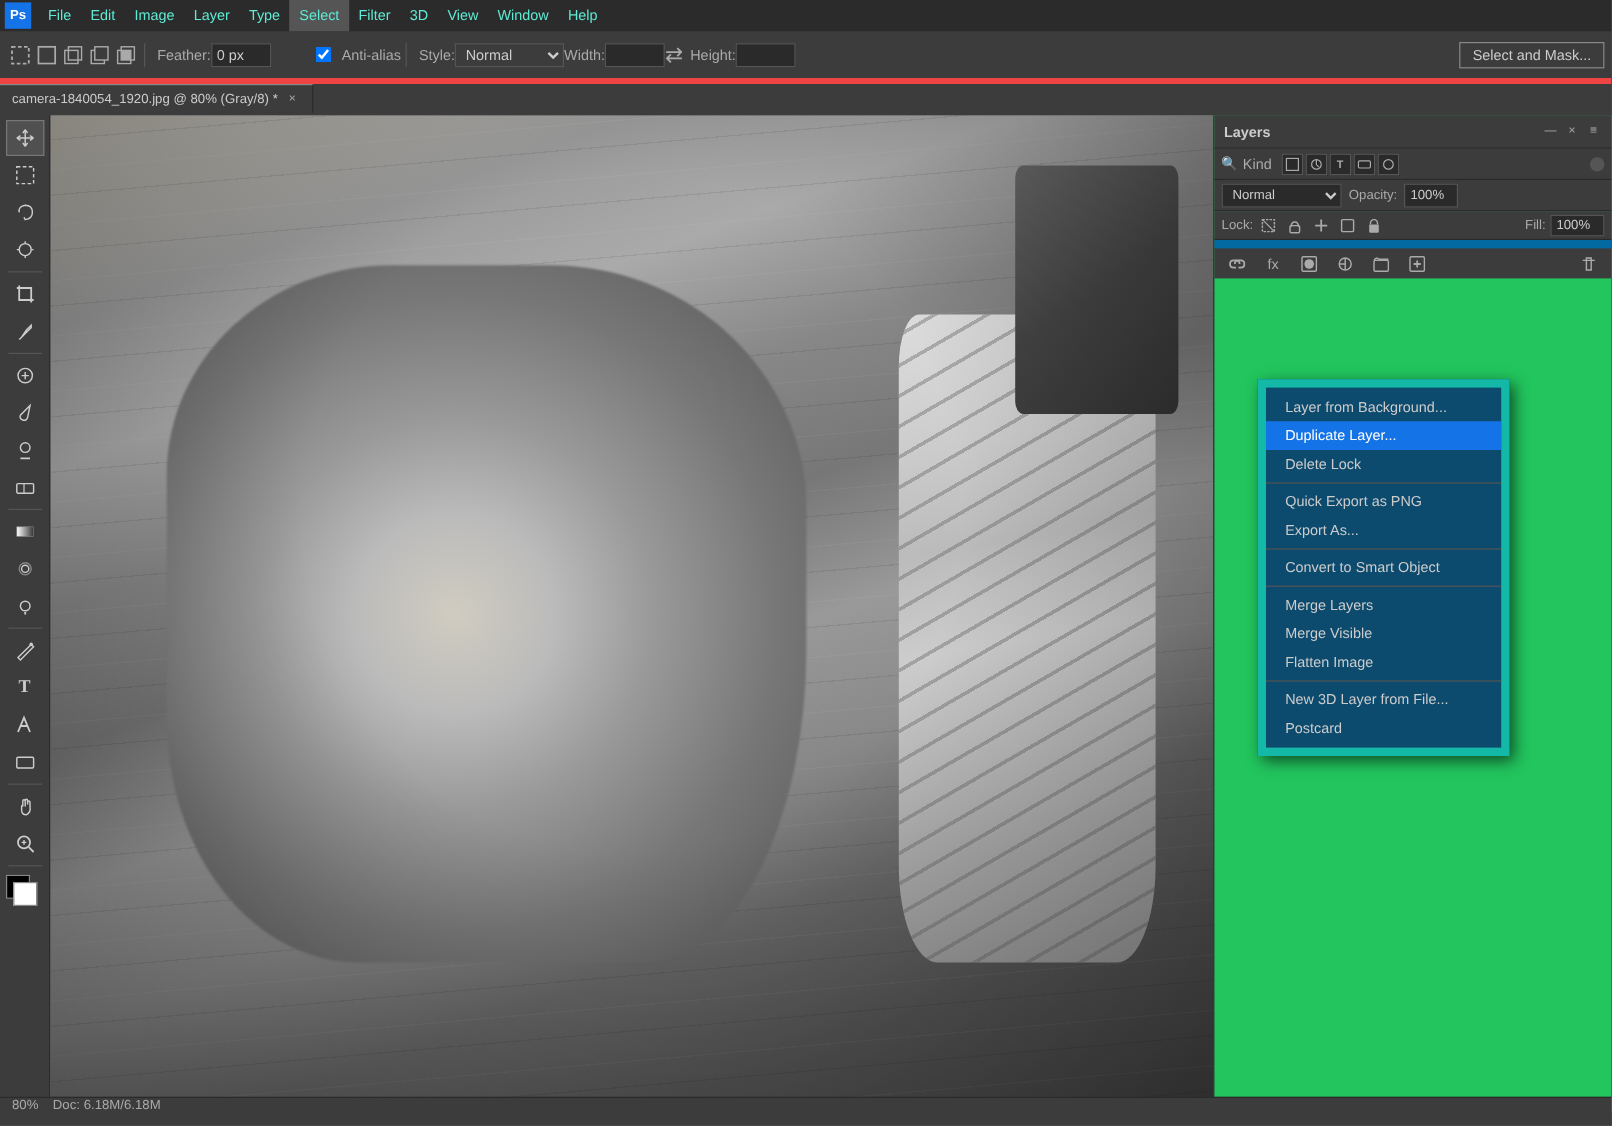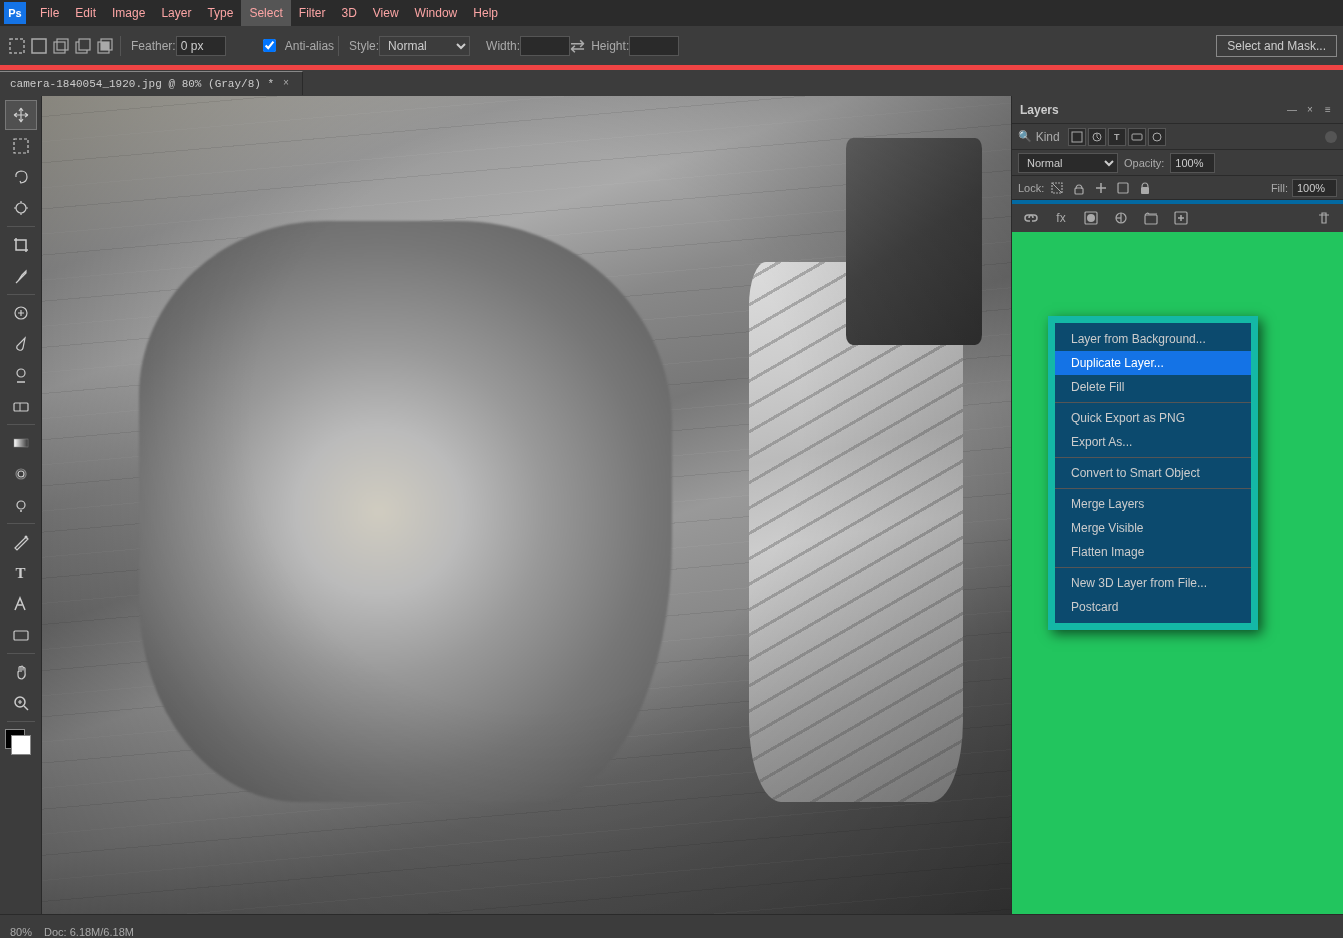--- a/index.html
+++ b/index.html
@@ -34,21 +34,21 @@
       justify-content: center;
       color: white;
       font-weight: bold;
       font-size: 11px;
       margin-right: 6px;
       flex-shrink: 0;
     }
     .menu-item {
       padding: 2px 8px;
       cursor: pointer;
-      color: #fca5a5;
+      color: #5eead4;
       font-size: 12px;
       height: 26px;
       display: flex;
       align-items: center;
     }
     .menu-item.active { background: #555; }
 
     
     #options-bar {
       width: 100%;
@@ -100,22 +100,21 @@
       padding: 0 10px;
       cursor: pointer;
     }
 
     
     #tab-bar {
       width: 100%;
       height: 26px;
       background: #3c3c3c;
       display: flex;
-      align-items: center;
-      font-family: Liberation Mono, monospace;
+      align-items: flex-start;
     }
     .doc-tab {
       height: 24px;
       background: #525252;
       border-top: 1px solid #666;
       border-right: 1px solid #2a2a2a;
       padding: 0 10px;
       display: flex;
       align-items: center;
       gap: 6px;
@@ -179,21 +178,21 @@
       overflow: hidden;
     }
 
     
     #status-bar {
       width: 100%;
       height: 24px;
       background: #3c3c3c;
       border-top: 1px solid #2a2a2a;
       display: flex;
-      align-items: flex-end;
+      align-items: flex-start;
       padding: 0 10px;
       font-size: 11px;
       color: #aaa;
       position: absolute;
       bottom: 0;
       left: 0;
     }
 
     
     #layers-panel {
@@ -387,21 +386,21 @@
     }
     .layer-lock-icon {
       color: #aaa;
       font-size: 10px;
     }
 
     
     #layers-footer {
       height: 32px;
       background: #3c3c3c;
-      border-top: 4px solid #0369a1;
+      border-top: 7px solid #0369a1;
       display: flex;
       align-items: center;
       padding: 0 8px;
       gap: 8px;
     }
     .layer-footer-btn {
       width: 22px;
       height: 22px;
       color: #aaa;
       font-size: 12px;
@@ -493,21 +492,21 @@
     <input type="checkbox" checked="" style="">
     <span class="opt-label">Anti-alias</span>
   </label>
   <div class="opt-separator"></div>
   <span class="opt-label">Style:</span>
   <select class="opt-select">
     <option>Normal</option>
     <option>Fixed Ratio</option>
     <option>Fixed Size</option>
   </select>
-  <span class="opt-label" style="margin-left:16px;text-align:center;">Width:</span>
+  <span class="opt-label" style="margin-left:0;text-align:center;">Width:</span>
   <input class="opt-input" type="text" value="" style="">
   <span style="font-size:18px;color:#aaa;cursor:pointer;">⇄</span>
   <span class="opt-label">Height:</span>
   <input class="opt-input" type="text" value="" style="">
   <div style="margin-left:auto;">
     <button class="select-mask-btn">Select and Mask...</button>
   </div>
 </div>
 
 <div id="tab-bar">
@@ -843,21 +842,21 @@
           </svg>
       </div>
     </div>
   </div>
 
 </div>
 
 <div id="context-menu">
   <div class="ctx-item">Layer from Background...</div>
   <div class="ctx-item highlighted">Duplicate Layer...</div>
-  <div class="ctx-item">Delete Fill</div>
+  <div class="ctx-item">Delete Lock</div>
   <div class="ctx-separator"></div>
   <div class="ctx-item">Quick Export as PNG</div>
   <div class="ctx-item">Export As...</div>
   <div class="ctx-separator"></div>
   <div class="ctx-item">Convert to Smart Object</div>
   <div class="ctx-separator"></div>
   <div class="ctx-item">Merge Layers</div>
   <div class="ctx-item">Merge Visible</div>
   <div class="ctx-item">Flatten Image</div>
   <div class="ctx-separator"></div>

